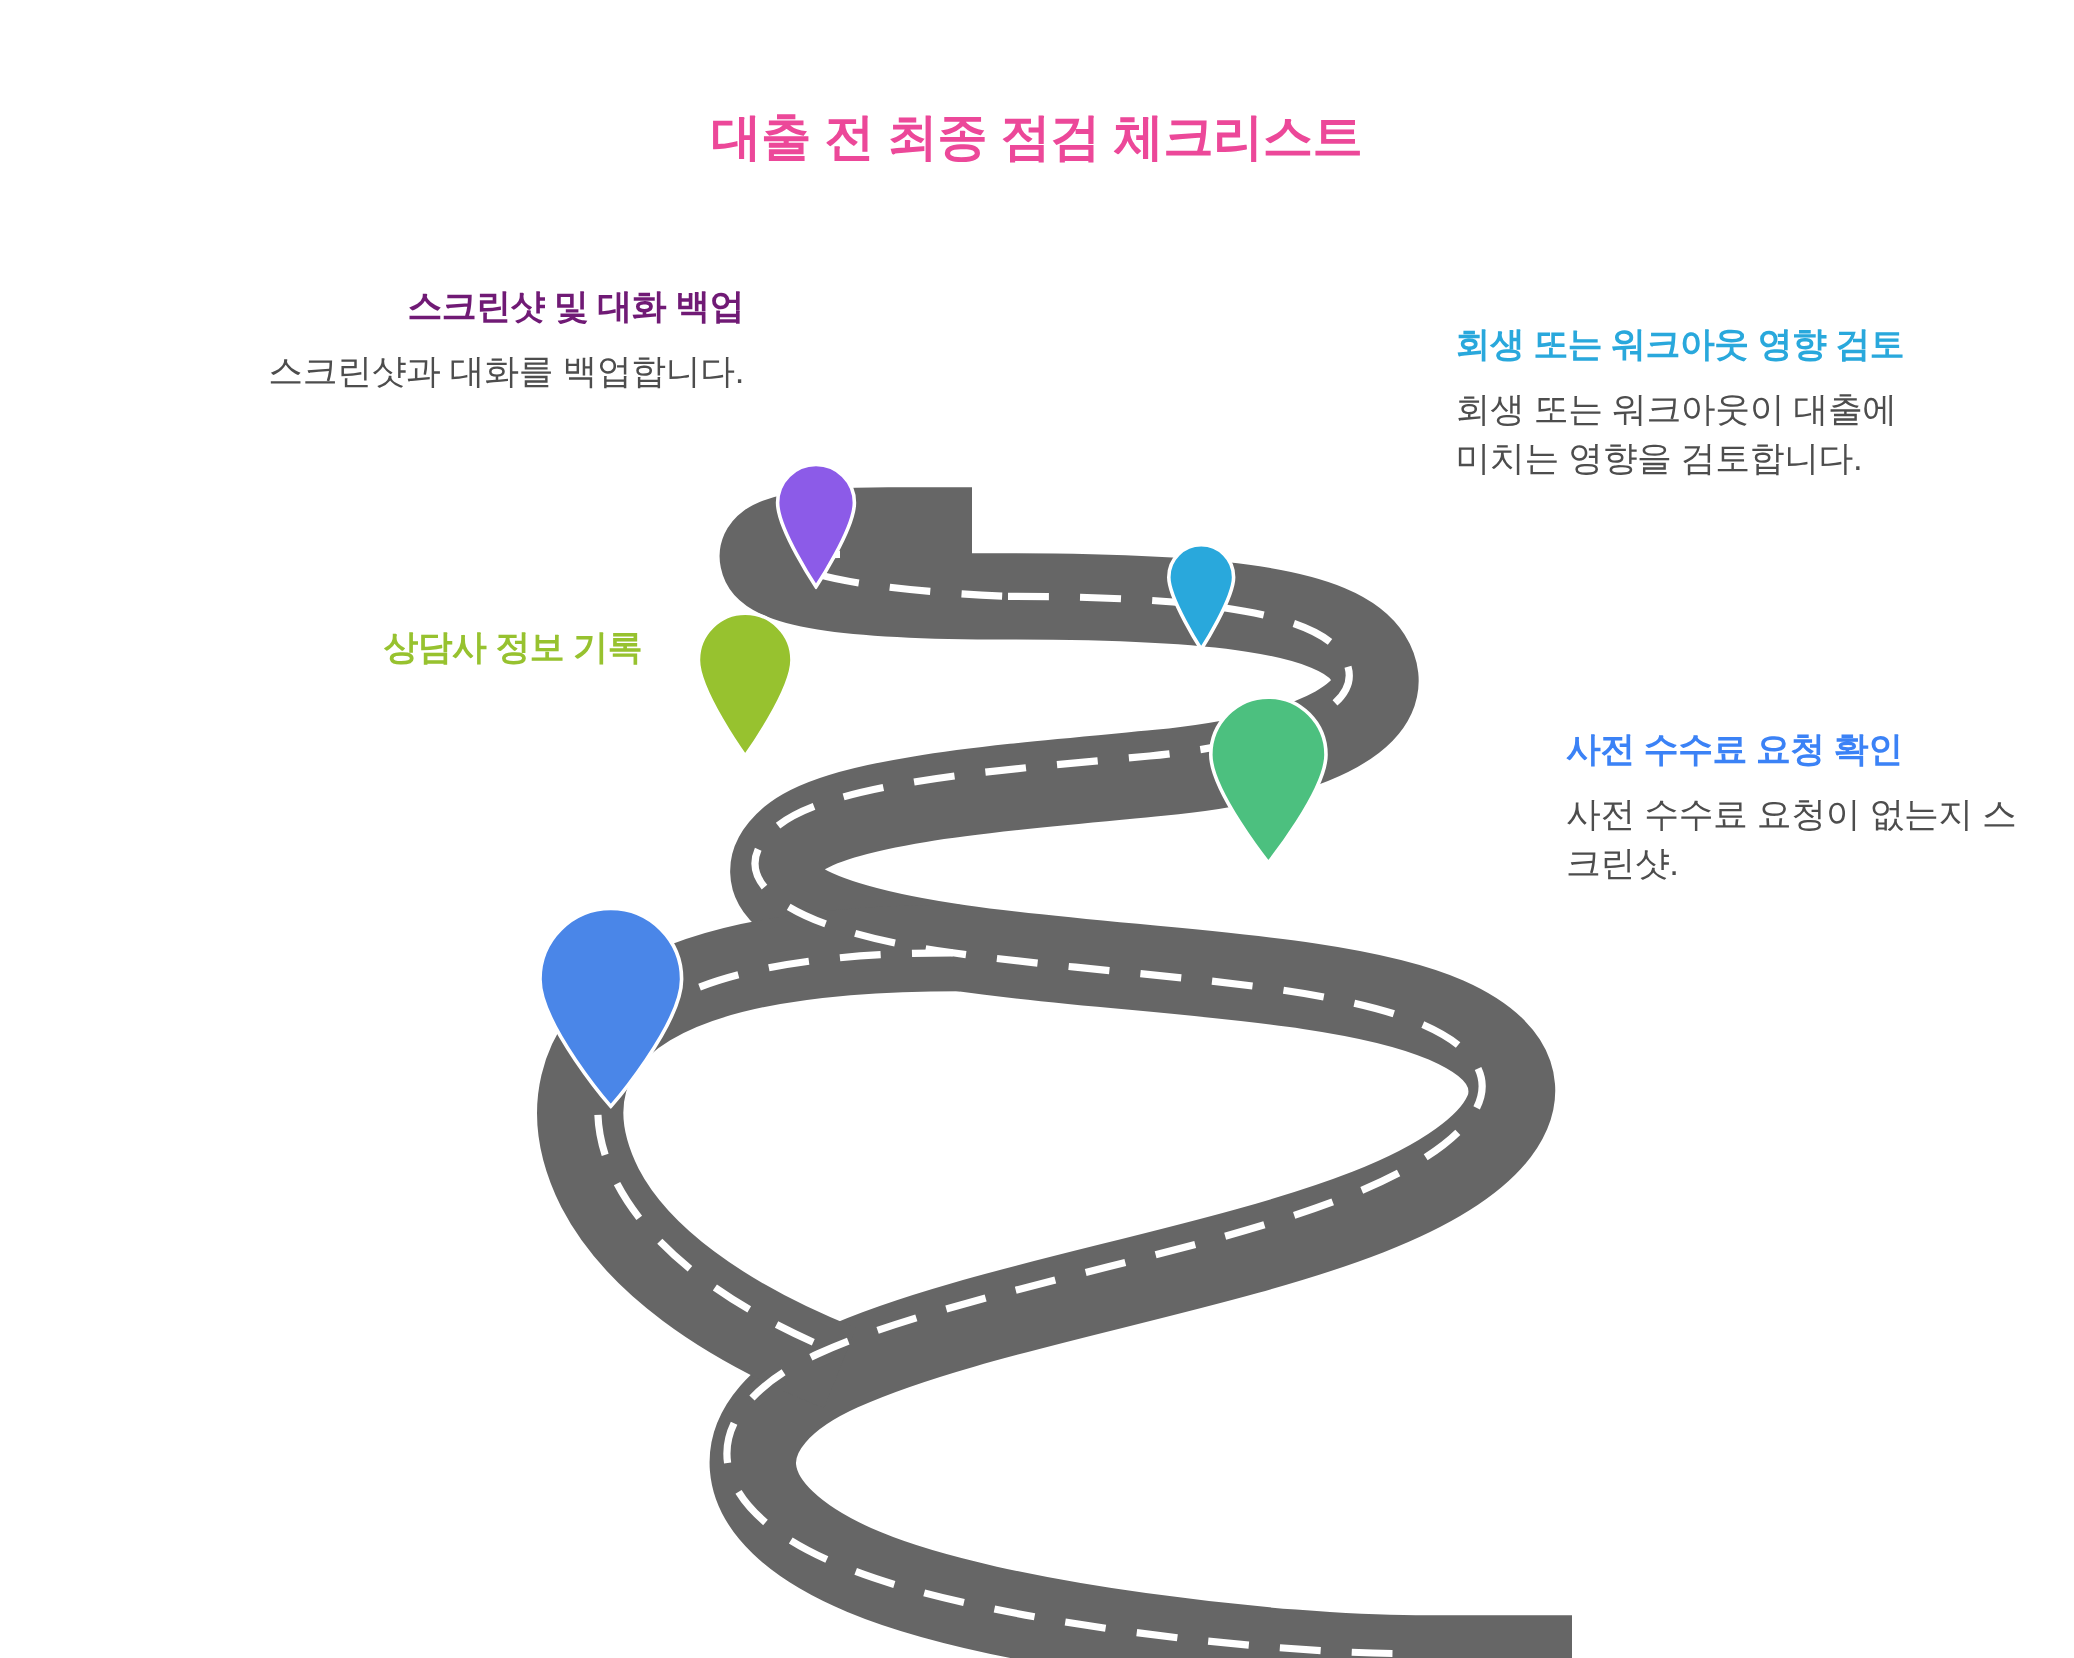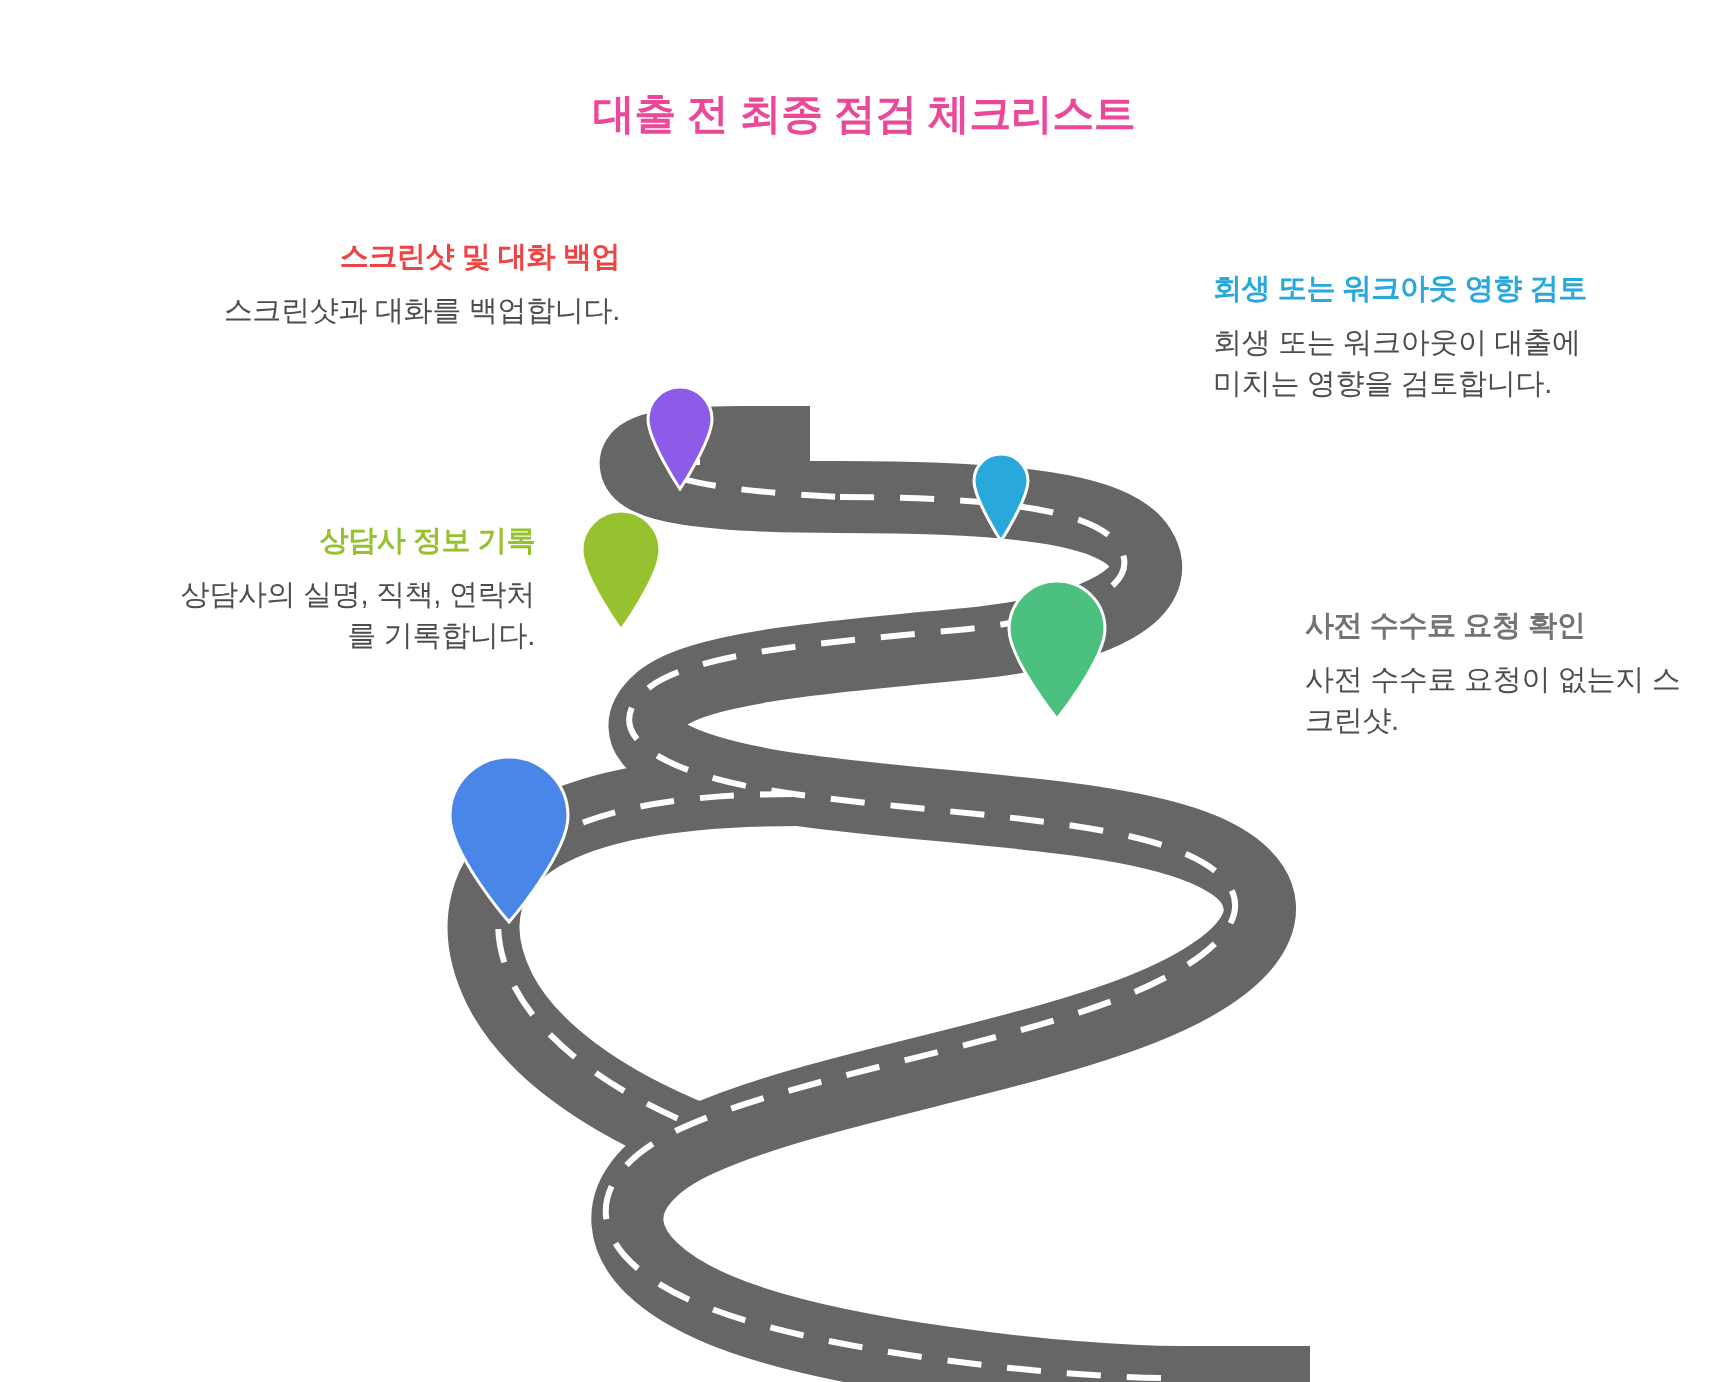--- a/index.html
+++ b/index.html
@@ -152,33 +152,32 @@
     </svg>
   </div>
 
   <div class="pin" style="left:446px; top:752px;">
     <svg width="126" height="172" viewBox="0 0 126 172" aria-hidden="true">
       <path fill="#4a86e8" stroke="#ffffff" stroke-width="3" d="M63 170 C 63 170 4 102 4 64 A 59 59 0 0 1 122 64 C 122 102 63 170 63 170 Z"></path>
     </svg>
   </div>
 
   <div class="block align-right" id="blk-screenshot">
-    <div class="hd" style="color:#ef4444;">스크린샷 및 대화 백업</div>
+    <div class="hd" style="color:#701a75;">스크린샷 및 대화 백업</div>
     <div class="bd">스크린샷과 대화를 백업합니다.</div>
   </div>
 
   <div class="block align-right" id="blk-counselor">
     <div class="hd" style="color:#97c22f;">상담사 정보 기록</div>
-    <div class="bd">상담사의 실명, 직책, 연락처를 기록합니다.</div>
   </div>
 
 
   <div class="block align-left" id="blk-rehab">
     <div class="hd" style="color:#29a8dc;">회생 또는 워크아웃 영향 검토</div>
     <div class="bd">회생 또는 워크아웃이 대출에 미치는 영향을 검토합니다.</div>
   </div>
 
   <div class="block align-left" id="blk-fee">
-    <div class="hd" style="color:#737373;">사전 수수료 요청 확인</div>
+    <div class="hd" style="color:#3b82f6;">사전 수수료 요청 확인</div>
     <div class="bd">사전 수수료 요청이 없는지 스크린샷.</div>
   </div>
 
 </div>
 
 </body></html>

